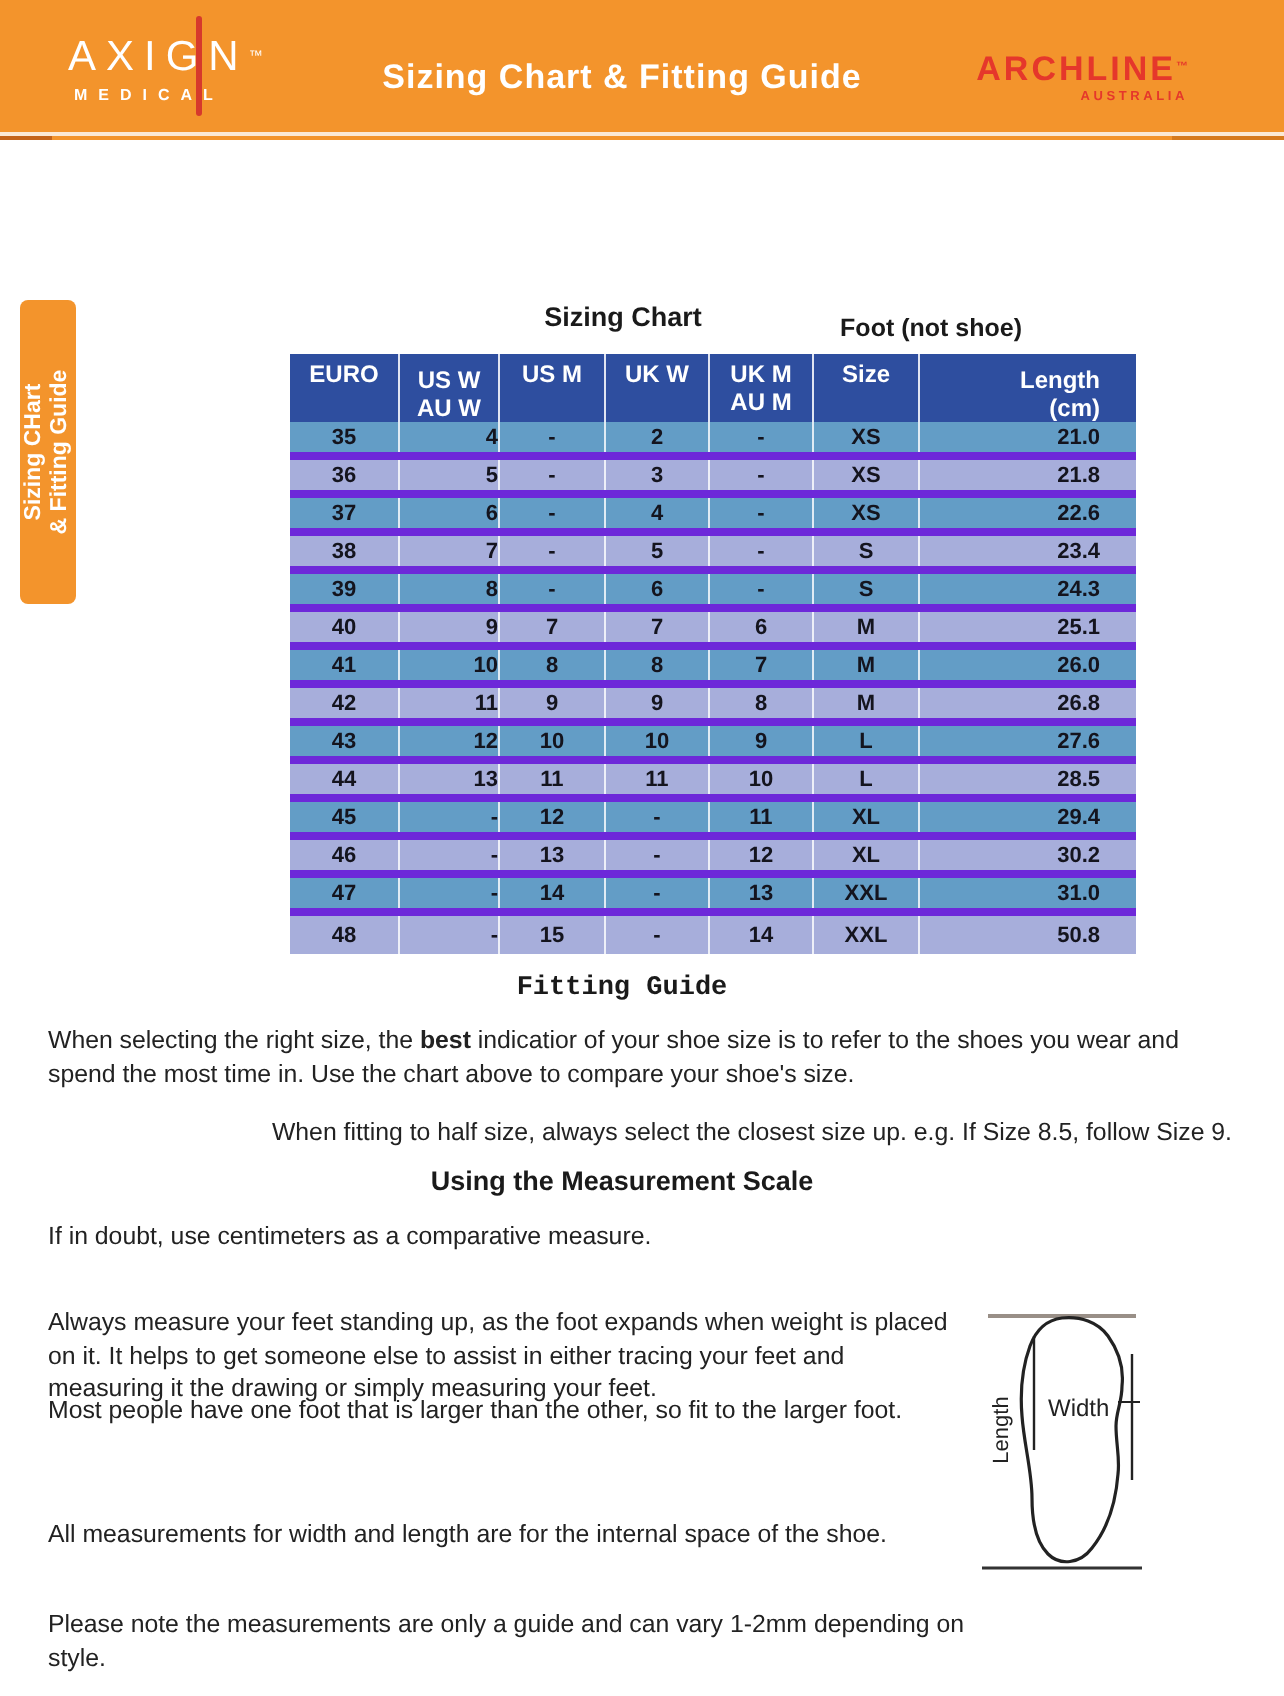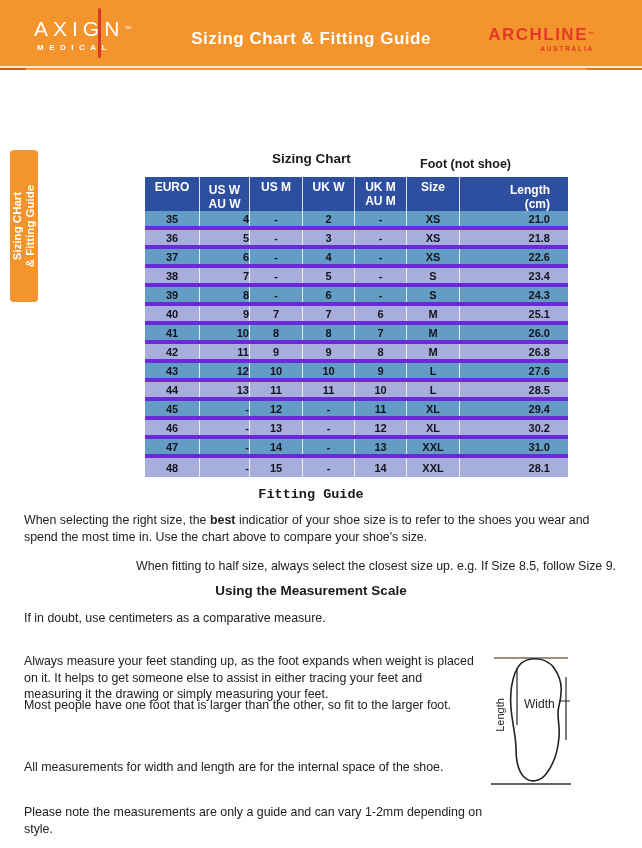--- a/index.html
+++ b/index.html
@@ -249,21 +249,21 @@
           <div class="tcell c5">XXL</div>
           <div class="tcell c6">31.0</div>
         </div>
         <div class="trow">
           <div class="tcell c0">48</div>
           <div class="tcell c1">-</div>
           <div class="tcell c2">15</div>
           <div class="tcell c3">-</div>
           <div class="tcell c4">14</div>
           <div class="tcell c5">XXL</div>
-          <div class="tcell c6">28.1</div>
+          <div class="tcell c6">50.8</div>
         </div>
       </div>
   </div>
 
   <div class="h-center" style="top:487px;font-family:Liberation Mono, monospace;">Fitting Guide</div>
   <p class="para" id="p-select"><span>When selecting the right size, the </span><b>best</b><span> indicatior of your shoe size is to refer to the shoes you wear and spend the most time in. Use the chart above to compare your shoe's size.</span></p>
   <p class="para" id="p-half">When fitting to half size, always select the closest size up. e.g. If Size 8.5, follow Size 9.</p>
 
   <div class="h-center" style="top:583px;">Using the Measurement Scale</div>
   <p class="para" id="p-doubt">If in doubt, use centimeters as a comparative measure.</p>

